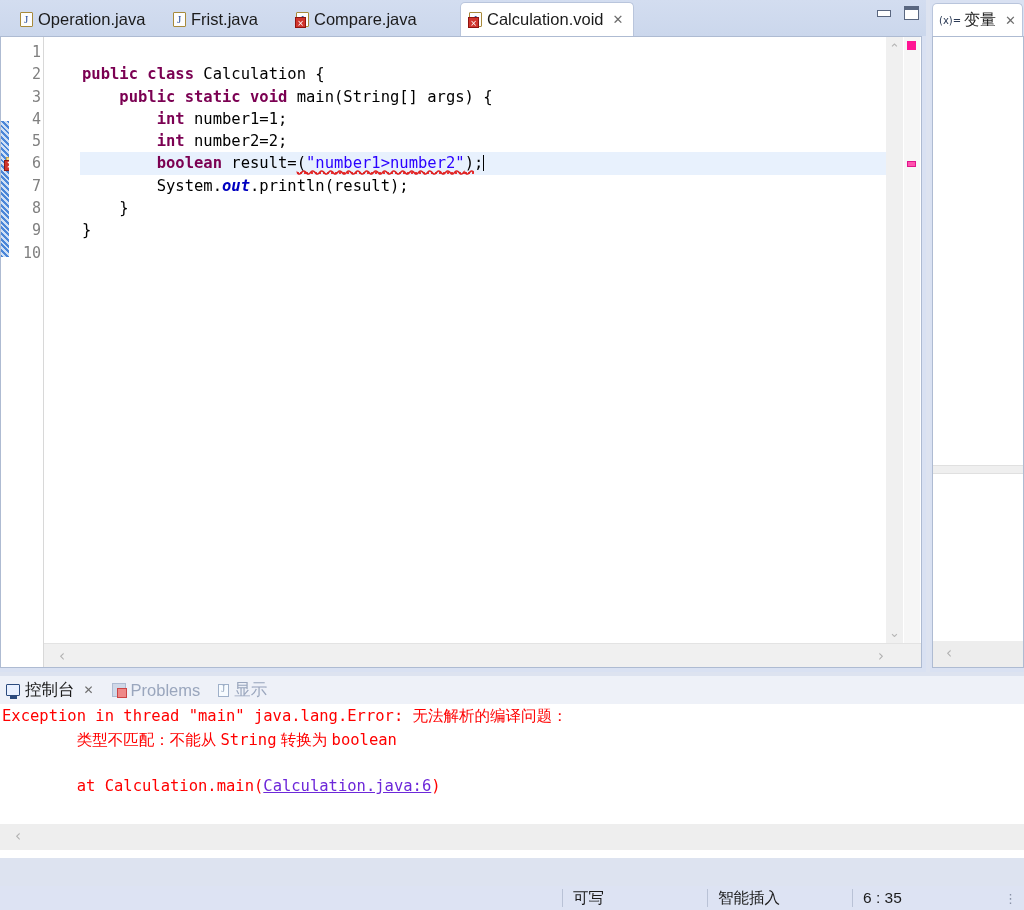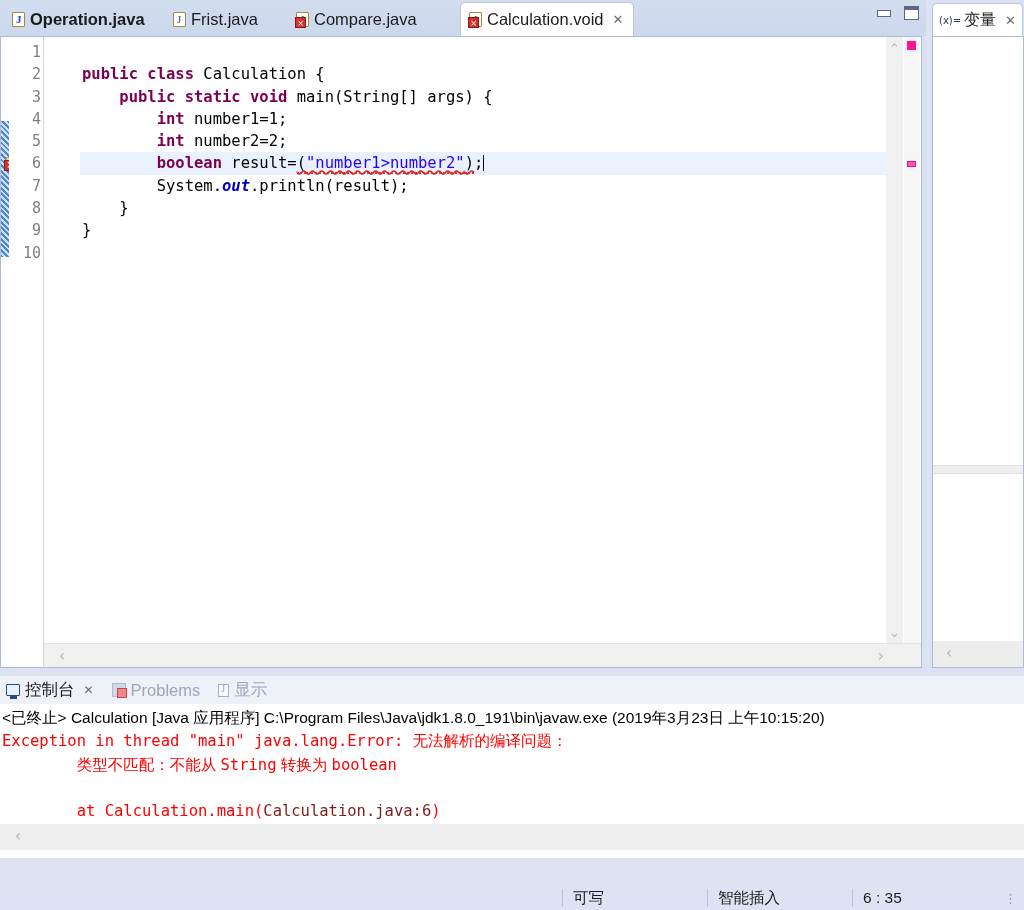--- a/index.html
+++ b/index.html
@@ -309,21 +309,21 @@
   .con-mono {
     font-family: "DejaVu Sans Mono", monospace;
     font-size: 15.5px;
     line-height: 23px;
     white-space: pre;
     padding-left: 2px;
   }
   .err-red { color: #ff0000; }
   .cjk { font-family: Liberation Sans, sans-serif; }
   .link {
-    color: #7f1d1d; 
+    color: #6d28d9; text-decoration: underline;
   }
   .console-hscroll {
     position: absolute; left: 0; bottom: 0; width: 1024px; height: 26px;
     background: #eeeeee;
   }
   .console-hscroll .h-left { left: 6px; }
 
   
   .statusbar {
     position: absolute; left: 0; bottom: 0;
@@ -345,21 +345,21 @@
 </style>
 </head>
 <body>
 
 <div class="app">
 
   <div class="editor-part">
 
     <div class="tabbar">
 
-      <div class="tab" style="left:4px;font-weight:bold;">
+      <div class="tab" style="left:12px;">
         <span class="jicon"></span>
         <span class="t-label">Operation.java</span>
       </div>
 
       <div class="tab" style="left:165px;text-align:right;">
         <span class="jicon"></span>
         <span class="t-label">Frist.java</span>
       </div>
 
       <div class="tab" style="left:288px;">
@@ -456,21 +456,20 @@
         <span class="prob-icon"></span>
         <span>Problems</span>
       </div>
       <div class="ctab inactive" style="margin-left:8px;">
         <span class="disp-icon"></span>
         <span>显示</span>
       </div>
     </div>
 
     <div class="console-body">
-      <div class="proc-line">&lt;已终止&gt; Calculation [Java 应用程序] C:\Program Files\Java\jdk1.8.0_191\bin\javaw.exe  (2019年3月23日 上午10:15:20)</div>
       <div class="con-mono" id="console-out"><div><span class="err-red">Exception in thread "main" java.lang.Error: </span><span class="err-red cjk">无法解析的编译问题：</span></div><div><span class="err-red">	</span><span class="err-red cjk">类型不匹配：不能从 </span><span class="err-red">String</span><span class="err-red cjk"> 转换为 </span><span class="err-red">boolean</span></div><div>&nbsp;</div><div><span class="err-red">	at Calculation.main(</span><span class="link">Calculation.java:6</span><span class="err-red">)</span></div></div>
     </div>
 
     <div class="console-hscroll">
       <div class="h-left">‹</div>
     </div>
   </div>
 
   <div class="statusbar">
     <div class="st-cell" style="width:562px;"></div>

